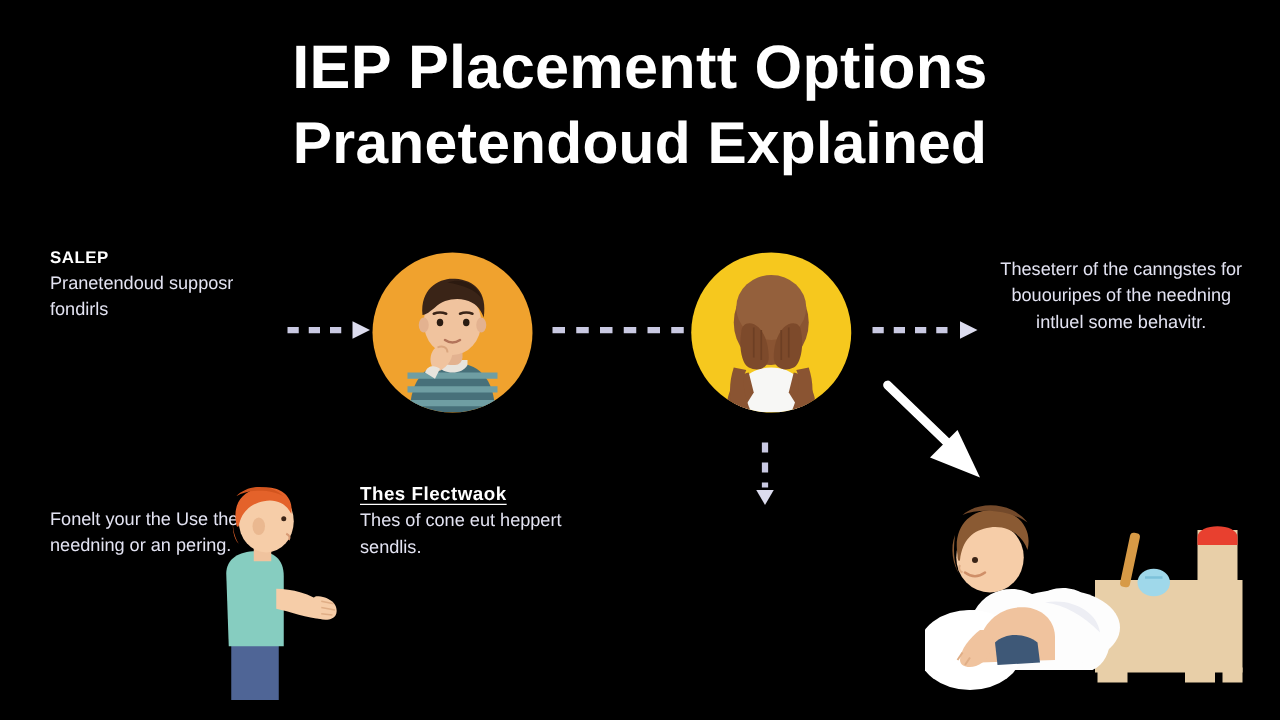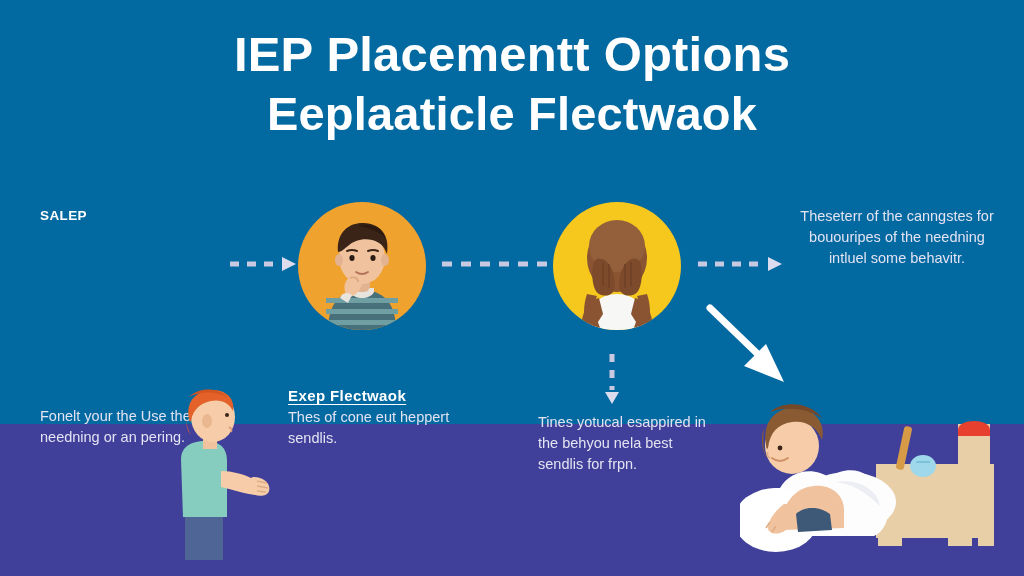--- a/index.html
+++ b/index.html
@@ -5,22 +5,22 @@
   * { margin:0; padding:0; box-sizing:border-box; }
   html, body { width:1024px; height:576px; }
   body {
     background:#40409a;
     font-family:"Liberation Sans", sans-serif;
     overflow:hidden;
     position:relative;
   }
   .canvas {
     position:absolute; inset:0;
-    width:1024px; height:424px;
-    background:#0369a1;
+    width:1024px; height:576px;
+    background:#000000;
     text-decoration:underline;
   }
 
   
   .title-block {
     position:absolute; left:0; top:24px; width:1024px;
     text-align:center;
   }
   .title-line {
     color:#ffffff;
@@ -43,21 +43,21 @@
     margin-bottom:2px;
   }
   .tb-heading.underlined { text-decoration:underline; text-underline-offset:3px; font-size:15px; }
   .tb-body {
     color:#e3e3f2;
     font-size:14.5px;
     line-height:21px;
   }
   .tb-body + .tb-body { margin-top:14px; }
 
-  #tb-top-left   { left:40px;  top:206px; width:190px; }
+  #tb-top-left   { left:40px;  top:196px; width:190px; }
   #tb-top-right  { left:797px; top:206px; width:200px;text-align:center; }
   #tb-bot-left   { left:40px;  top:406px; width:160px; }
   #tb-bot-mid    { left:288px; top:386px; width:175px; }
   #tb-bot-right  { left:538px; top:412px; width:175px; }
 
   
   .avatar {
     position:absolute;
     border-radius:50%;
     overflow:hidden;
@@ -80,43 +80,41 @@
   #illus-bath-scene  { left:740px; top:378px; width:284px; height:198px; }
   .illus svg { display:block; width:100%; height:100%; }
 </style>
 </head>
 <body>
 
 <div class="canvas">
 
   <div class="title-block">
     <div class="title-line">IEP Placementt Options</div>
-    <div class="title-line second">Eeplaaticle Flectwaok</div>
+    <div class="title-line second">Pranetendoud Explained</div>
   </div>
 
   <div class="text-block" id="tb-top-left">
     <div class="tb-heading">SALEP</div>
+    <div class="tb-body">Pranetendoud supposr fondirls</div>
   </div>
 
   <div class="text-block" id="tb-top-right">
     <div class="tb-body">Theseterr of the canngstes for bououripes of the needning intluel some behavitr.</div>
   </div>
 
   <div class="text-block" id="tb-bot-left">
     <div class="tb-body">Fonelt your the Use the needning or an pering.</div>
   </div>
 
   <div class="text-block" id="tb-bot-mid">
-    <div class="tb-heading underlined">Exep Flectwaok</div>
+    <div class="tb-heading underlined">Thes Flectwaok</div>
     <div class="tb-body">Thes of cone eut heppert sendlis.</div>
   </div>
 
-  <div class="text-block" id="tb-bot-right">
-    <div class="tb-body">Tines yotucal esappired in the behyou nela best sendlis for frpn.</div>
-  </div>
 
   <div class="avatar" id="avatar-thinking-boy">
     <svg viewBox="0 0 128 128">
 
       <path d="M30 128 C30 100 44 88 64 88 C84 88 98 100 98 128 Z" fill="#47707a"></path>
       <path d="M30 128 C30 100 44 88 64 88 C84 88 98 100 98 128 Z" fill="none"></path>
       <g>
         <rect x="28" y="96" width="72" height="5" fill="#6f9ea3"></rect>
         <rect x="28" y="107" width="72" height="5" fill="#6f9ea3"></rect>
         <rect x="28" y="118" width="72" height="5" fill="#6f9ea3"></rect>

